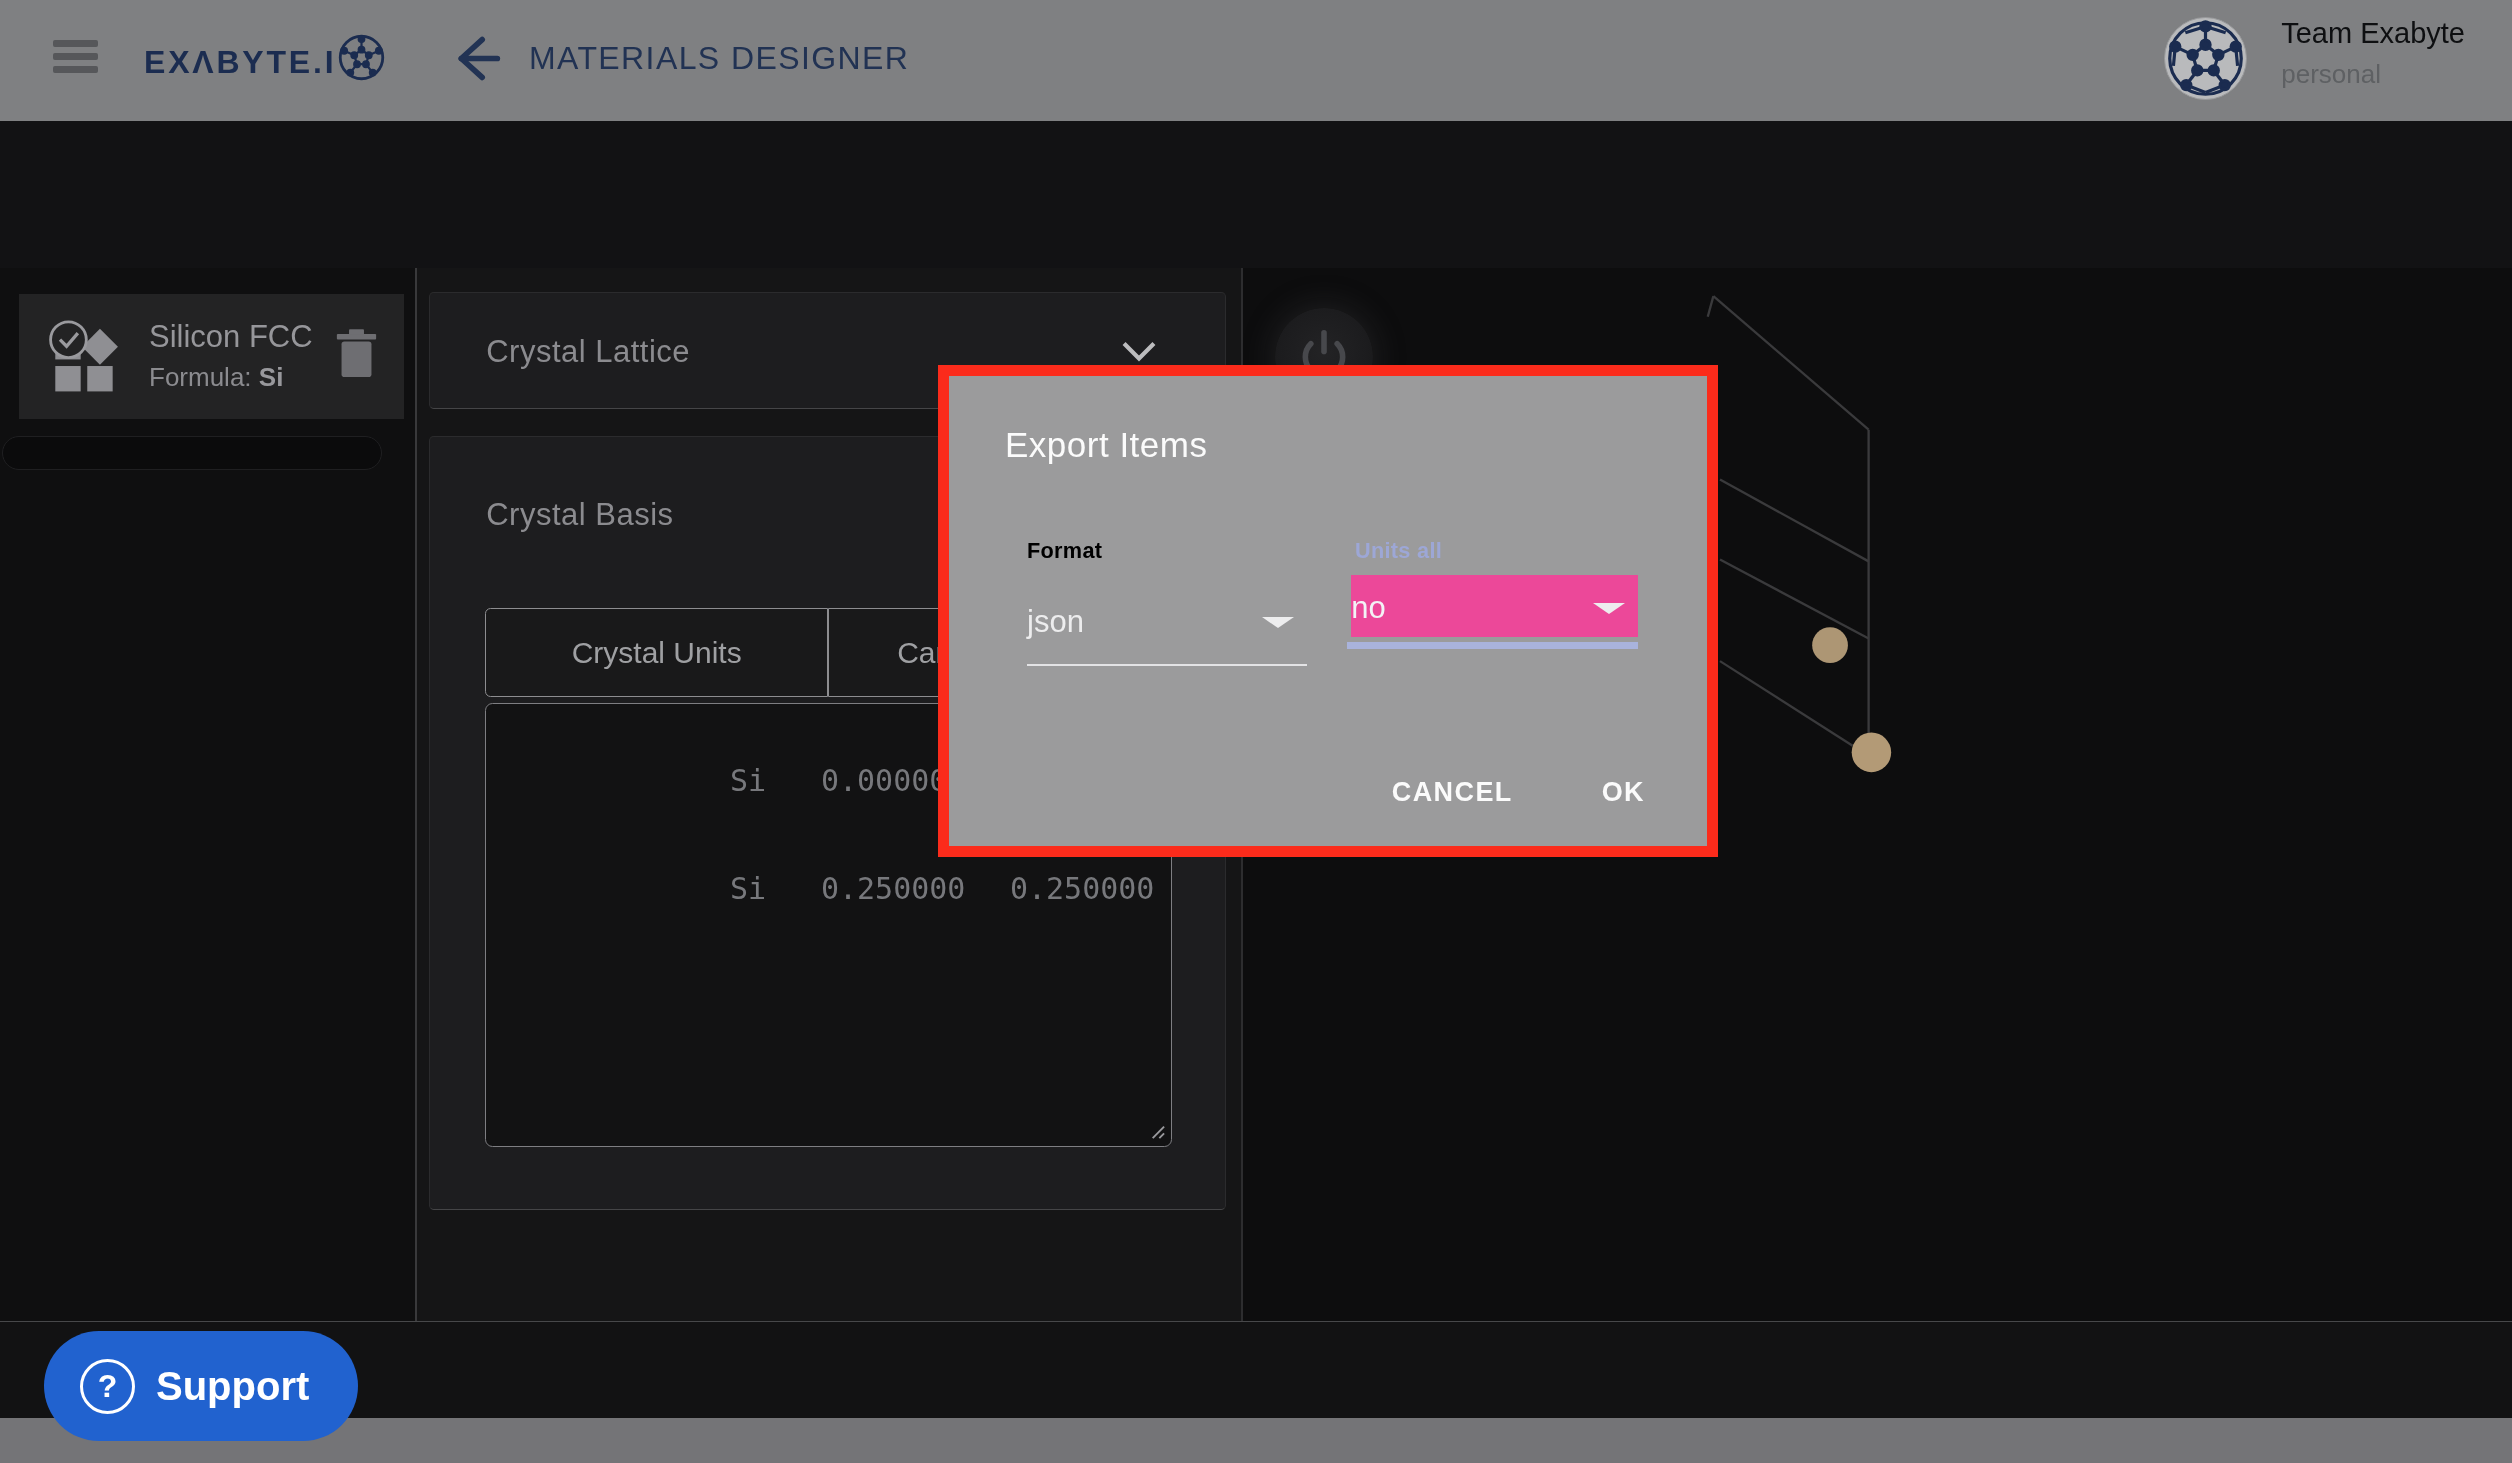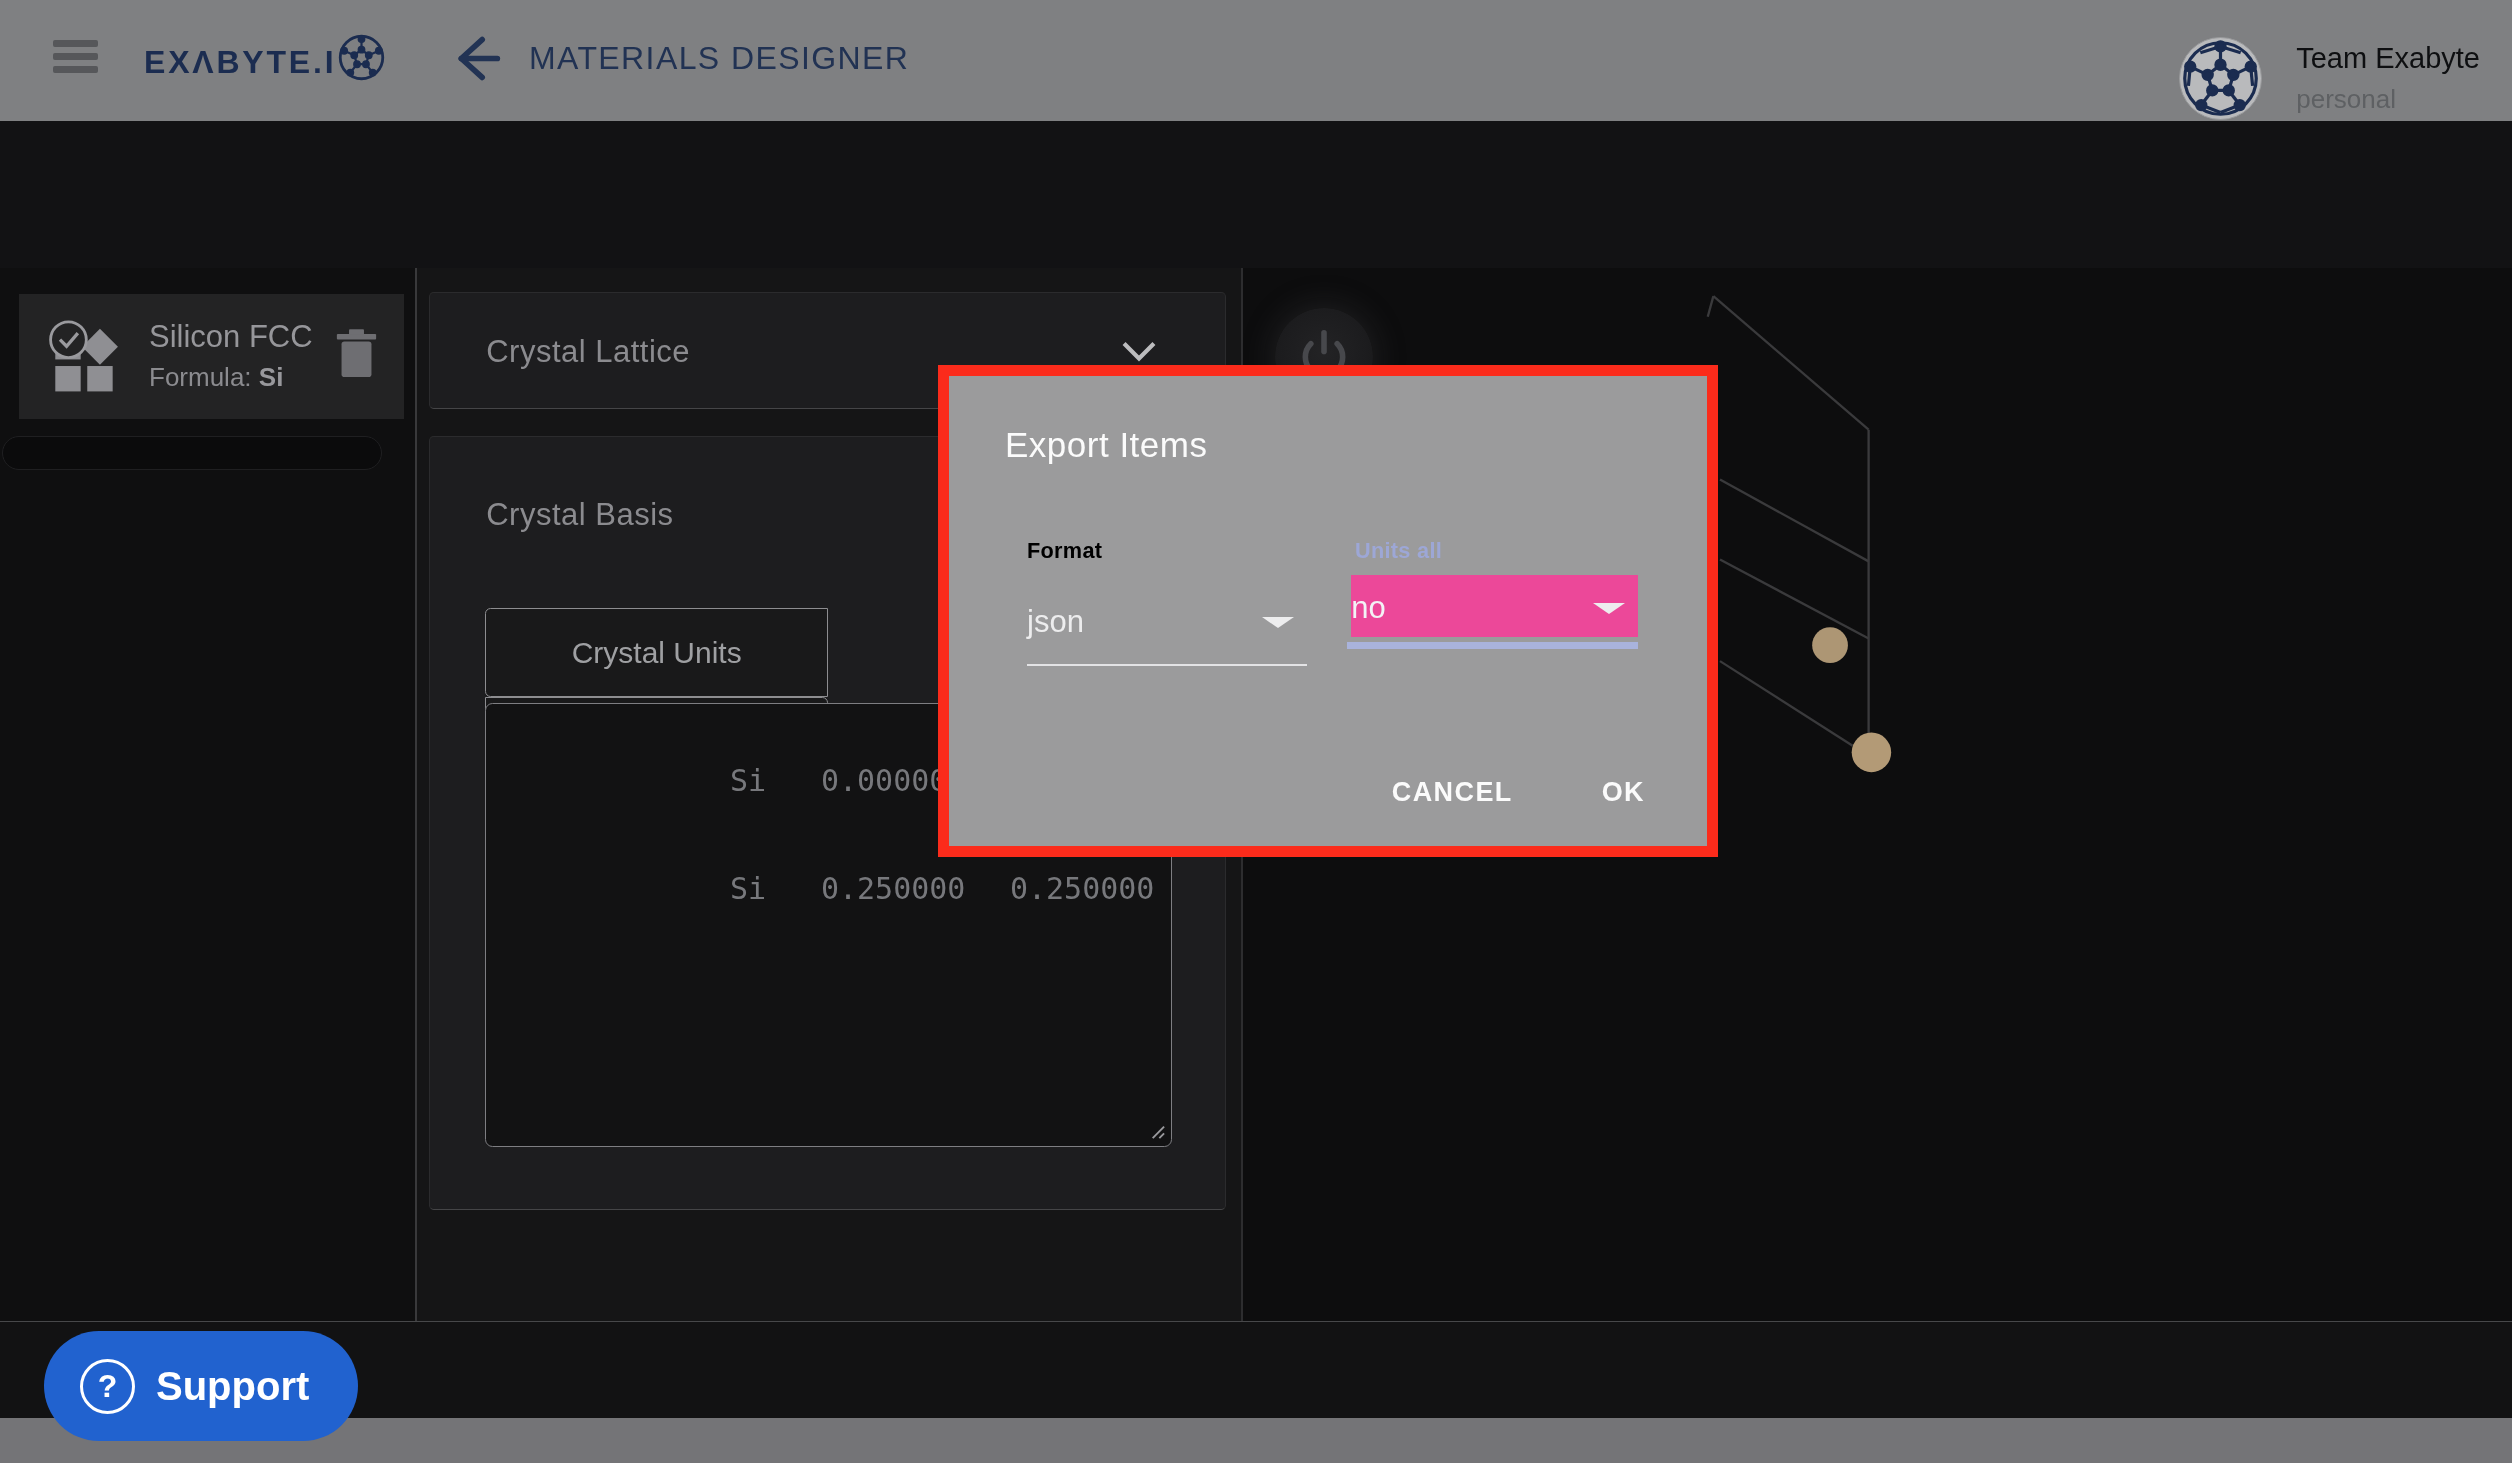--- a/index.html
+++ b/index.html
@@ -12,21 +12,21 @@
   .topbar { position:absolute; left:0; top:0; width:2512px; height:121px;
     background:#7f8082; display:flex; align-items:center; }
   .hamburger { position:absolute; left:53px; top:40px; width:45px; height:38px; cursor:pointer; }
   .hamburger span { display:block; width:45px; height:6.6px; background:#56575a; border-radius:1.9px; margin-bottom:6.6px; }
   .logo { position:absolute; left:144px; top:34px; display:flex; align-items:flex-end;
     color:#1b2c50; font-size:32px; font-weight:600; letter-spacing:2.8px; }
   .logo svg { margin-left:1.9px; }
   .back-arrow { position:absolute; left:450px; top:32px; width:53px; height:53px; cursor:pointer; }
   .app-title { position:absolute; left:529px; top:40px; font-size:32px; font-weight:500;
     color:#213253; letter-spacing:1.4px; }
-  .account { position:absolute; right:32px; top:17px; display:flex; align-items:center;margin-top:20px; }
+  .account { position:absolute; right:47px; top:17px; display:flex; align-items:flex-start; }
   .avatar { width:83px; height:83px; border-radius:50%; background:#b9babc;
     border:1.9px solid #98999b; display:flex; align-items:center; justify-content:center; cursor:pointer; }
   .acct-text { margin-left:34px; }
   .acct-name { font-size:29px; color:#0e0f11; font-weight:500; }
   .acct-sub { font-size:26px; color:#5e6063; margin-top:9.4px; }
   
   .menubar { position:absolute; left:0; top:121px; width:2512px; height:147px; background:#121214; }
   .menu-item { position:absolute; top:185px; font-size:26px; color:#5d5d60; letter-spacing:1.4px; cursor:pointer; }
   .menu-check { position:absolute; left:2380px; top:171px; cursor:pointer; }
   
@@ -45,21 +45,21 @@
     background:#0b0b0c; border:0.9px solid #1f1f21; border-radius:17px; cursor:pointer; }
   .midpanel { position:absolute; left:417px; top:0; width:824px; height:1053px; background:#151516; }
   .panel-card { position:absolute; left:12.2px; background:#1d1d1f; border:0.9px solid #2b2b2d;
     border-bottom-color:#454547; border-radius:4.7px; }
   .lattice-card { top:23.5px; width:797px; height:117px; }
   .panel-title { font-size:31px; color:#8b8b8f; letter-spacing:0.5px; }
   .lattice-title { position:absolute; left:56px; top:41px; }
   .lattice-chevron { position:absolute; right:66px; top:45px; cursor:pointer; }
   .basis-card { top:168px; width:797px; height:774px; }
   .basis-title { position:absolute; left:56px; top:60px; }
-  .tabs { position:absolute; left:55px; top:171px; display:flex;flex-direction:column; }
+  .tabs { position:absolute; left:55px; top:171px; display:flex; }
   .tab { width:343px; height:89px; border:1.9px solid #8d8d90; background:#19191a;
     display:flex; align-items:center; justify-content:center;
     font-size:30px; color:#9fa0a3; cursor:pointer; }
   .tab:first-child { border-radius:5.6px 0 0 5.6px; border-right-width:0.9px; }
   .tab:last-child { border-radius:0 5.6px 5.6px 0; border-left-width:0.9px; }
   .coords-box { position:absolute; left:55px; top:266px; width:687px; height:444px;
     background:#121213; border:1.9px solid #7e7e82; border-radius:7.5px;
     font-family:"DejaVu Sans Mono", monospace; font-size:30px; color:#77787c;
     padding:22.6px 0 0 27px; cursor:text; }
   .coord-row { line-height:36px; white-space:pre; }

